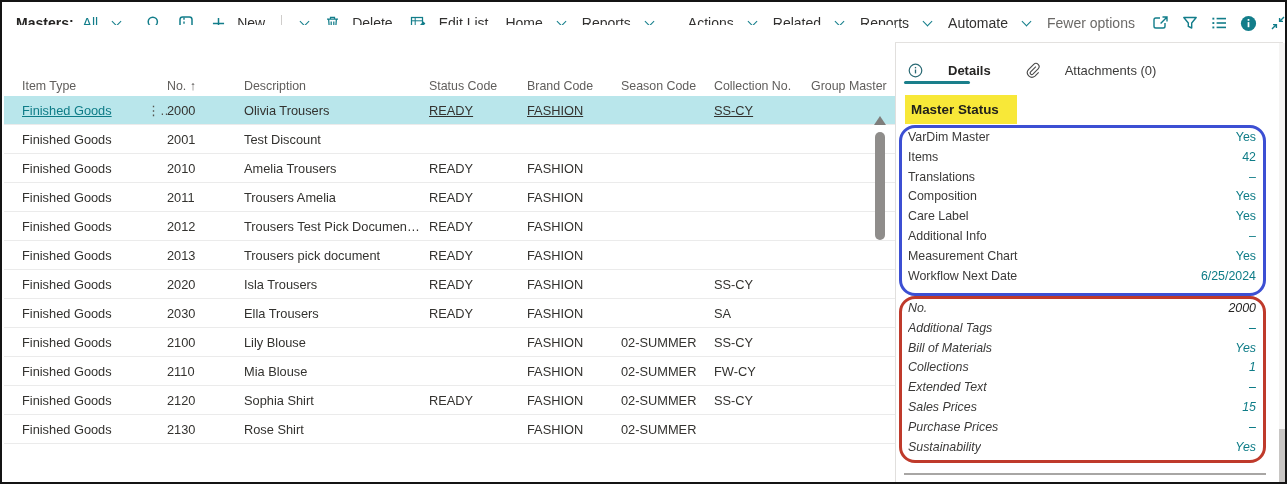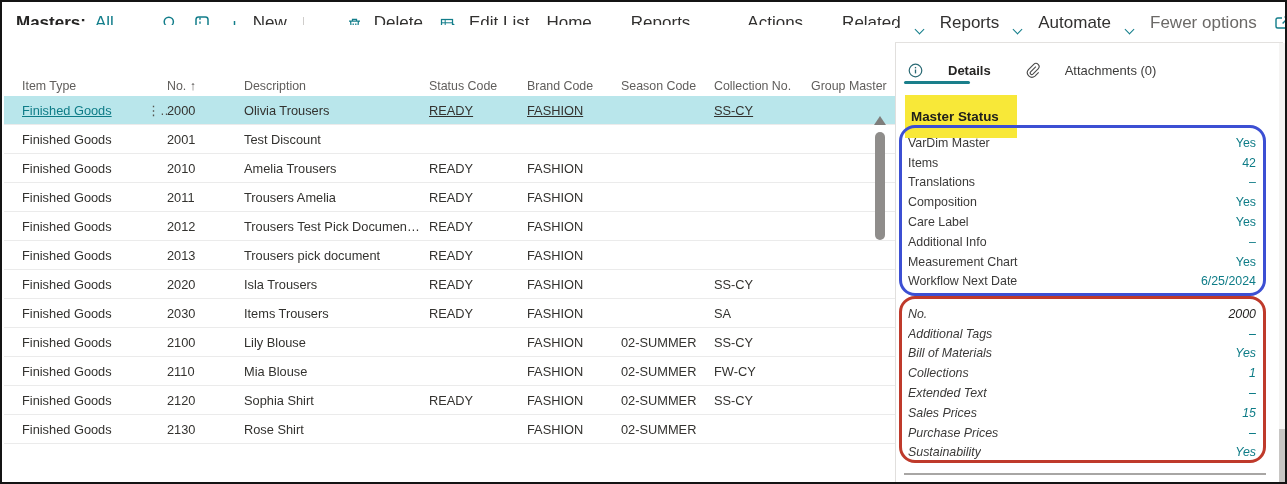--- a/index.html
+++ b/index.html
@@ -3,22 +3,22 @@
 <meta charset="utf-8">
 <style>
   html,body{margin:0;padding:0;background:#888;}
   #root{
     position:relative;width:1287px;height:484px;box-sizing:border-box;
     background:#fff;border:2px solid #141414;overflow:hidden;
     font-family:"Liberation Sans", sans-serif;color:#2b2a29;
   }
   
   .toolbar{position:absolute;left:2px;top:2px;right:2px;height:38px;display:flex;align-items:center;
-    padding-left:12px;font-size:17px;white-space:nowrap;}
-  .tb-item{display:flex;align-items:flex-end;gap:12px;margin-right:17px;cursor:pointer;color:#323130;}
+    padding-left:12px;font-size:14px;white-space:nowrap;}
+  .tb-item{display:flex;align-items:center;gap:12px;margin-right:17px;cursor:pointer;color:#323130;}
   .tb-caption{font-weight:700;color:#252423;margin-right:9px;cursor:default;}
   .teal{color:#127d8a;}
   .chev{display:inline-block;width:6px;height:6px;border-right:1.5px solid #127d8a;border-bottom:1.5px solid #127d8a;
     transform:rotate(45deg);margin-left:3px;margin-top:-3px;}
   .tb-sep{width:1px;height:22px;background:#d8d6d4;margin:0 14px 0 4px;}
   .split-bar{width:1px;height:16px;background:#cfcdcb;margin:0 4px;}
   .tb-icon{display:flex;align-items:center;justify-content:center;cursor:pointer;}
   .tb-right{margin-left:auto;display:flex;align-items:center;gap:13px;padding-right:12px;}
   .fewer{color:#6b6967;}
   .toolbar-divider{position:absolute;left:2px;right:2px;top:40px;height:1px;background:#e3e1df;}
@@ -40,30 +40,30 @@
     border-left:6px solid transparent;border-right:6px solid transparent;border-bottom:9px solid #7f7d7b;cursor:pointer;}
   .scroll-thumb{position:absolute;left:873px;top:130px;width:10px;height:108px;background:#8f8d8b;border-radius:5px;cursor:pointer;}
   
   .pane-divider{position:absolute;left:893px;top:41px;width:1px;height:441px;background:#e1dfdd;}
   .pane{position:absolute;left:894px;top:41px;width:391px;height:441px;background:#fff;}
   .tabs{position:absolute;left:0;top:14px;height:26px;display:flex;align-items:center;font-size:13px;}
   .tab{display:flex;align-items:center;gap:25px;cursor:pointer;}
   .tab-details{margin-left:12px;font-weight:700;color:#252423;}
   .tab-attach{margin-left:34px;color:#3b3a39;}
   .tab-underline{position:absolute;left:8px;top:38px;width:66px;height:3px;background:#1a7f8b;border-radius:2px;}
-  .section-title{position:absolute;left:9px;top:52px;width:112px;height:43px;background:#f8e838;
+  .section-title{position:absolute;left:9px;top:52px;width:112px;height:29px;background:#f8e838;
     display:flex;align-items:center;padding-left:6px;box-sizing:border-box;
     font-size:13.4px;font-weight:700;color:#20201c;}
   .ann-box{position:absolute;left:3px;width:367px;box-sizing:border-box;border-radius:16px;background:transparent;}
   .ann-blue{top:82px;height:171px;border:3px solid #3c4fd3;}
   .ann-red{top:253px;height:167px;border:3px solid #bf3a2b;}
   .fields{position:absolute;left:3px;width:367px;box-sizing:border-box;padding:3px 0 0 0;}
   .fields-1{top:84px;}
   .fields-2{top:255px;font-style:italic;}
-  .fieldrow{height:19.8px;display:flex;align-items:flex-end;justify-content:space-between;
+  .fieldrow{height:19.8px;display:flex;align-items:flex-start;justify-content:space-between;
     padding:0 10px 0 9px;font-size:12.4px;}
   .flabel{color:#3b3a39;overflow:hidden;white-space:nowrap;}
   .fvalue{color:#0e7c87;cursor:pointer;}
   .fvalue.dark{color:#252423;cursor:default;}
   .pane-bottom-divider{position:absolute;left:8px;top:430px;width:362px;height:2px;background:#a8a6a4;}
   .pane-scroll-track{position:absolute;left:383px;top:0;width:7px;height:441px;background:#f5f4f3;}
   .pane-scroll-thumb{position:absolute;left:383px;top:386px;width:7px;height:55px;background:#c8c6c4;}
   svg{display:block;}
 </style>
 </head>
@@ -295,21 +295,21 @@
           <div class="cell">READY</div>
           <div class="cell">FASHION</div>
           <div class="cell"></div>
           <div class="cell">SS-CY</div>
           <div class="cell"></div>
         </div>
         <div class="trow tgrid">
           <div class="cell cell-link">Finished Goods</div>
           <div class="cell menu-dots"></div>
           <div class="cell">2030</div>
-          <div class="cell">Items Trousers</div>
+          <div class="cell">Ella Trousers</div>
           <div class="cell">READY</div>
           <div class="cell">FASHION</div>
           <div class="cell"></div>
           <div class="cell">SA</div>
           <div class="cell"></div>
         </div>
         <div class="trow tgrid">
           <div class="cell cell-link">Finished Goods</div>
           <div class="cell menu-dots"></div>
           <div class="cell">2100</div>

